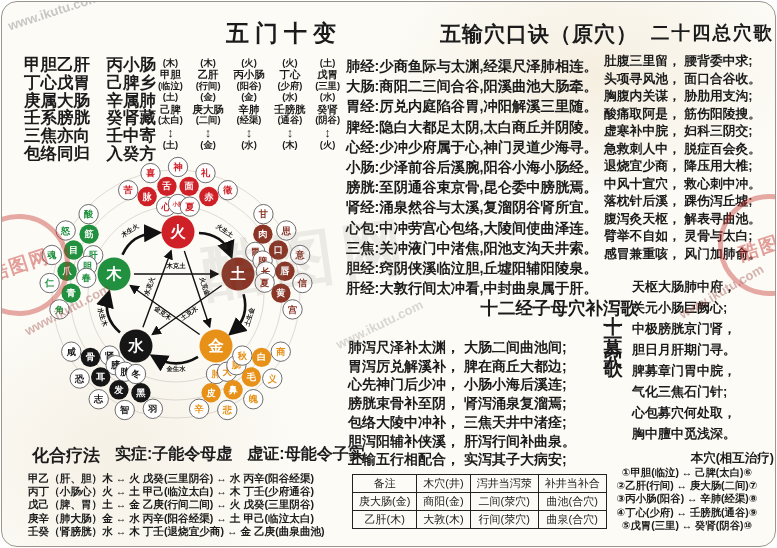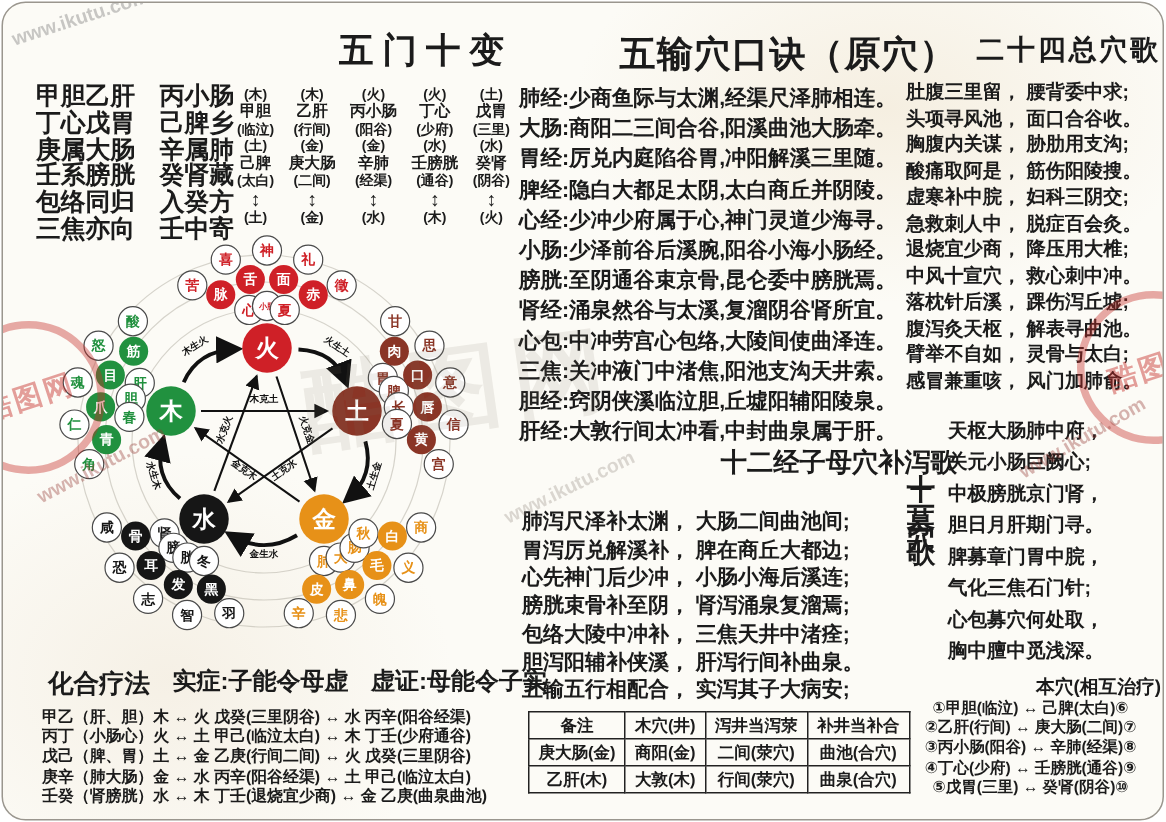--- a/index.html
+++ b/index.html
@@ -7,41 +7,41 @@
        font-family:"Liberation Sans","DejaVu Sans",sans-serif;color:#1b1b1b;}
   .card{position:absolute;left:1px;top:1px;width:773px;height:544px;
         border:1.5px solid #9a968e;border-radius:16px;background:#fcfbf6;overflow:hidden;}
   .bgspot{position:absolute;border-radius:50%;pointer-events:none;}
   .col{position:absolute;}
   .col-left{left:16px;top:10px;width:324px;height:530px;}
   .col-mid{left:342px;top:10px;width:294px;height:530px;}
   .col-right{left:598px;top:10px;width:174px;height:530px;}
   .sec-title{font-weight:bold;text-align:right;white-space:nowrap;}
   .t-left{font-size:23px;letter-spacing:6px;margin-top:6px;}
-  .t-mid{font-size:24px;letter-spacing:1px;margin-top:8px;}
+  .t-mid{font-size:21px;letter-spacing:1px;margin-top:8px;}
   .t-right{font-size:18.5px;letter-spacing:2px;margin-top:8px;}
   .poem{position:absolute;left:6px;top:44px;font-size:16.5px;font-weight:bold;
         line-height:17.8px;white-space:nowrap;}
   .pair-grid{position:absolute;left:140px;top:46px;width:182px;display:flex;justify-content:space-between;}
   .pg-col{display:flex;flex-direction:column;align-items:center;}
   .pg-col > div{font-size:9.3px;font-weight:bold;line-height:11.4px;white-space:nowrap;}
   .pg-col > div:nth-child(2),.pg-col > div:nth-child(5){font-size:10.4px;}
   .pg-col > div:nth-child(7){font-size:13px;line-height:14px;}
   #wuxing-svg{position:absolute;left:0px;top:150px;overflow:visible;}
   .huahe{position:absolute;left:14px;top:432px;display:flex;gap:15px;
          font-size:16px;font-weight:bold;white-space:nowrap;}
   .combo{position:absolute;left:10px;top:460px;font-size:10.6px;font-weight:bold;
          line-height:13.2px;white-space:nowrap;}
   .mid-lines{position:absolute;left:2px;top:44px;font-size:14.3px;font-weight:bold;
              line-height:20.2px;white-space:nowrap;}
   .song-title{position:absolute;width:100%;top:284px;font-size:17.5px;}
   .song-lines{position:absolute;left:4px;top:326px;font-size:14px;font-weight:bold;
               line-height:18.7px;white-space:nowrap;}
   table.shu{position:absolute;left:8px;top:462px;border-collapse:collapse;font-size:11px;font-weight:bold;}
-  table.shu th,table.shu td{border:1.2px solid #222;padding:1px 6px;text-align:center;white-space:nowrap;font-weight:bold;}
+  table.shu th,table.shu td{border:1.2px solid #222;padding:1px 6px;text-align:center;white-space:nowrap;font-weight:normal;}
   .right-lines{position:absolute;left:4px;top:40px;font-size:12.8px;font-weight:bold;
                line-height:17.5px;white-space:nowrap;}
   .mu-wrap{position:absolute;left:0px;top:262px;display:flex;}
   .mu-title{writing-mode:vertical-lr;text-orientation:upright;font-size:19px;font-weight:bold;
             letter-spacing:11px;margin-top:26px;margin-right:6px;}
   .mu-lines{font-size:13px;font-weight:bold;line-height:21px;white-space:nowrap;margin-top:2px;}
   .ben-title{position:absolute;width:100%;top:438px;font-size:12.5px;}
   .ben-lines{position:absolute;left:0;width:100%;top:454px;font-size:10.4px;font-weight:bold;
              line-height:13.2px;text-align:center;white-space:nowrap;}
   .wm{position:absolute;pointer-events:none;font-weight:bold;}
@@ -58,22 +58,22 @@
   <div class="bgspot" style="left:380px;top:-60px;width:420px;height:260px;background:radial-gradient(closest-side,rgba(233,216,185,.35),rgba(233,216,185,0));"></div>
   <div class="bgspot" style="left:-80px;top:300px;width:380px;height:300px;background:radial-gradient(closest-side,rgba(226,208,180,.25),rgba(226,208,180,0));"></div>
 
   <div class="col col-left">
     <div class="sec-title t-left">五门十变</div>
     <div class="poem">
         <div>甲胆乙肝　丙小肠</div>
         <div>丁心戊胃　己脾乡</div>
         <div>庚属大肠　辛属肺</div>
         <div>壬系膀胱　癸肾藏</div>
+        <div>三焦亦向　壬中寄</div>
         <div>包络同归　入癸方</div>
-        <div>三焦亦向　壬中寄</div>
       </div>
     <div class="pair-grid">
       <div class="pg-col">
           <div>(木)</div>
           <div>甲胆</div>
           <div>(临泣)</div>
           <div>(土)</div>
           <div>己脾</div>
           <div>(太白)</div>
           <div>↕</div>

